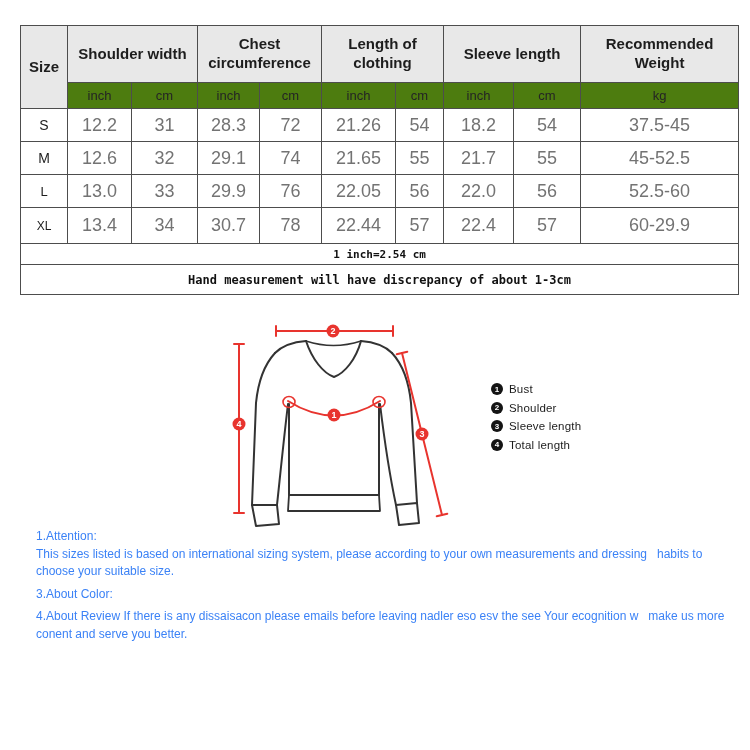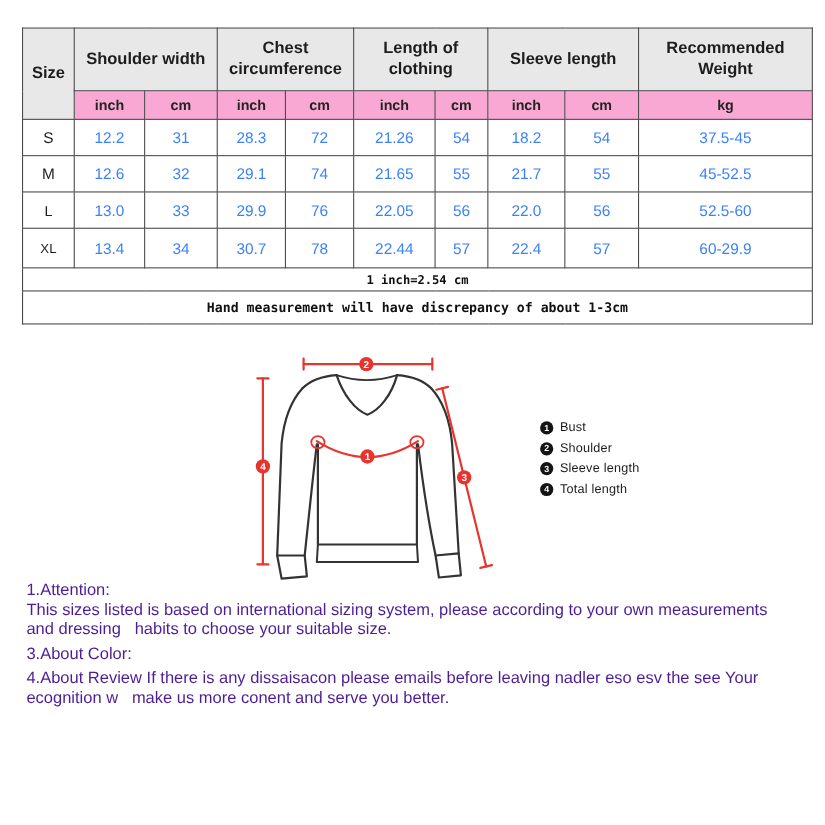--- a/index.html
+++ b/index.html
@@ -5,42 +5,42 @@
   html,body{margin:0;padding:0;background:#ffffff;}
   .page{position:relative;width:750px;height:750px;background:#ffffff;overflow:hidden;
         font-family:"Liberation Sans", sans-serif;color:#2e2e2e;}
 
   
   table.size-table{position:absolute;left:20px;top:25px;width:718px;border-collapse:collapse;
         table-layout:fixed;font-family:"Liberation Sans", sans-serif;}
   table.size-table td, table.size-table th{border:1.5px solid #4d4d4d;text-align:center;
         vertical-align:middle;padding:0;}
   .hdr{background:#e8e8e8;font-weight:bold;font-size:15px;color:#1d1d1d;line-height:1.25;}
-  .subhdr{background:#f9a8d4;font-weight:bold;font-size:13px;color:#242424;}
+  .subhdr{background:#4d7c0f;font-weight:normal;font-size:13px;color:#242424;}
   .row-h1{height:57px;}
   .row-h2{height:26px;}
   .row-data{height:33px;}
   .cell-size{font-weight:normal;font-size:14px;color:#1d1d1d;}
-  .cell-val{font-size:14px;color:#3b82f6;}
+  .cell-val{font-size:18px;color:#737373;}
   .foot1{height:21px;font-family:"DejaVu Sans Mono", monospace;font-weight:bold;
          font-size:11px;color:#111;margin-top:32px;}
   .foot2{height:30px;font-family:"DejaVu Sans Mono", monospace;font-weight:bold;
          font-size:12px;color:#111;}
 
   
   .diagram-svg{position:absolute;left:220px;top:315px;width:400px;height:235px;}
   .legend{position:absolute;left:491px;top:380px;width:120px;}
   .legend-row{display:flex;align-items:center;height:18.5px;}
   .legend-bullet{width:12px;height:12px;border-radius:50%;background:#141414;color:#ffffff;
         font-size:8px;font-weight:bold;display:flex;align-items:center;justify-content:center;
         margin-right:6px;flex:0 0 12px;}
   .legend-label{font-size:11.5px;color:#1c1c1c;letter-spacing:0.2px;}
 
   
-  .notes{position:absolute;left:24px;top:528px;width:702px;font-size:15px;color:#4c1d95;
+  .notes{position:absolute;left:36px;top:528px;width:702px;font-size:12px;color:#3b82f6;
          line-height:17.5px;}
   .note{margin:0 0 5px 0;}
   .note-title{white-space:pre-wrap;}
   .note-title:empty{display:none;}
   .note-body{white-space:pre-wrap;}
 </style>
 </head>
 <body>
 
 <div class="page">

